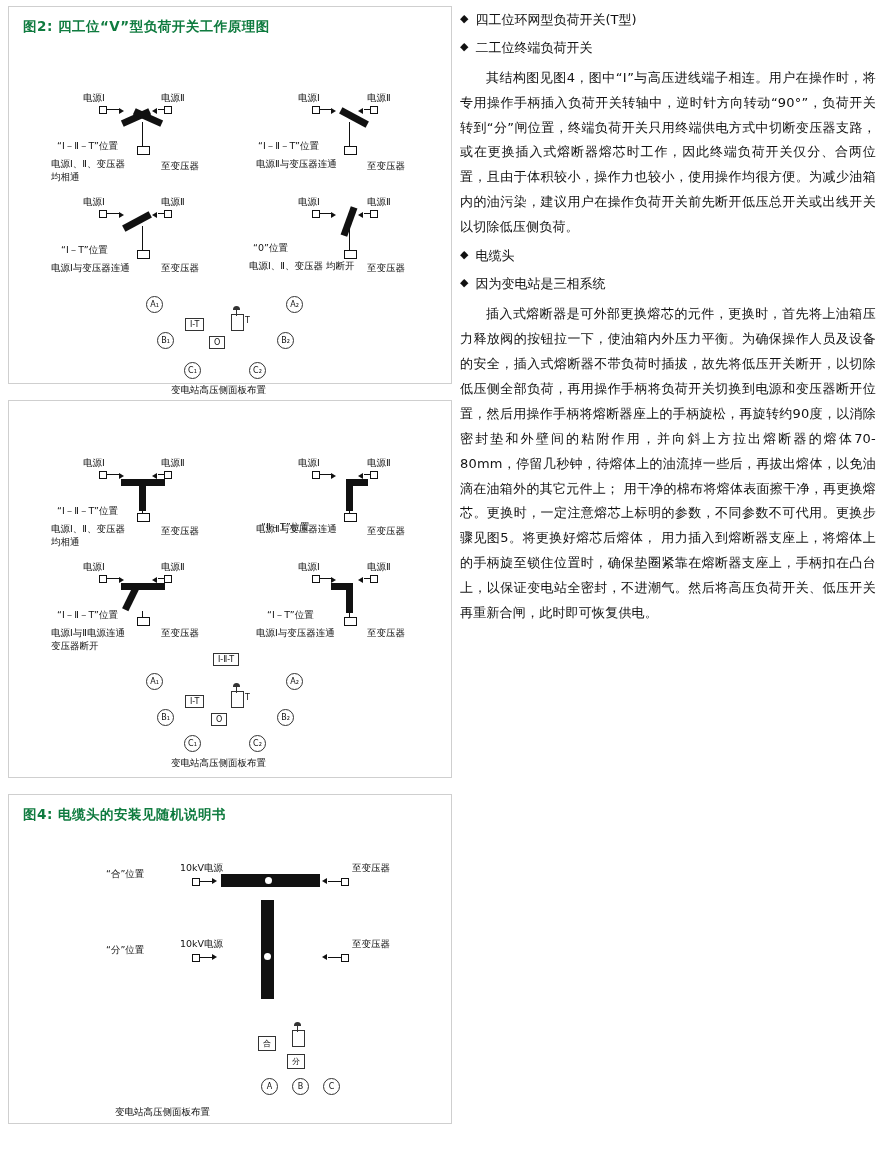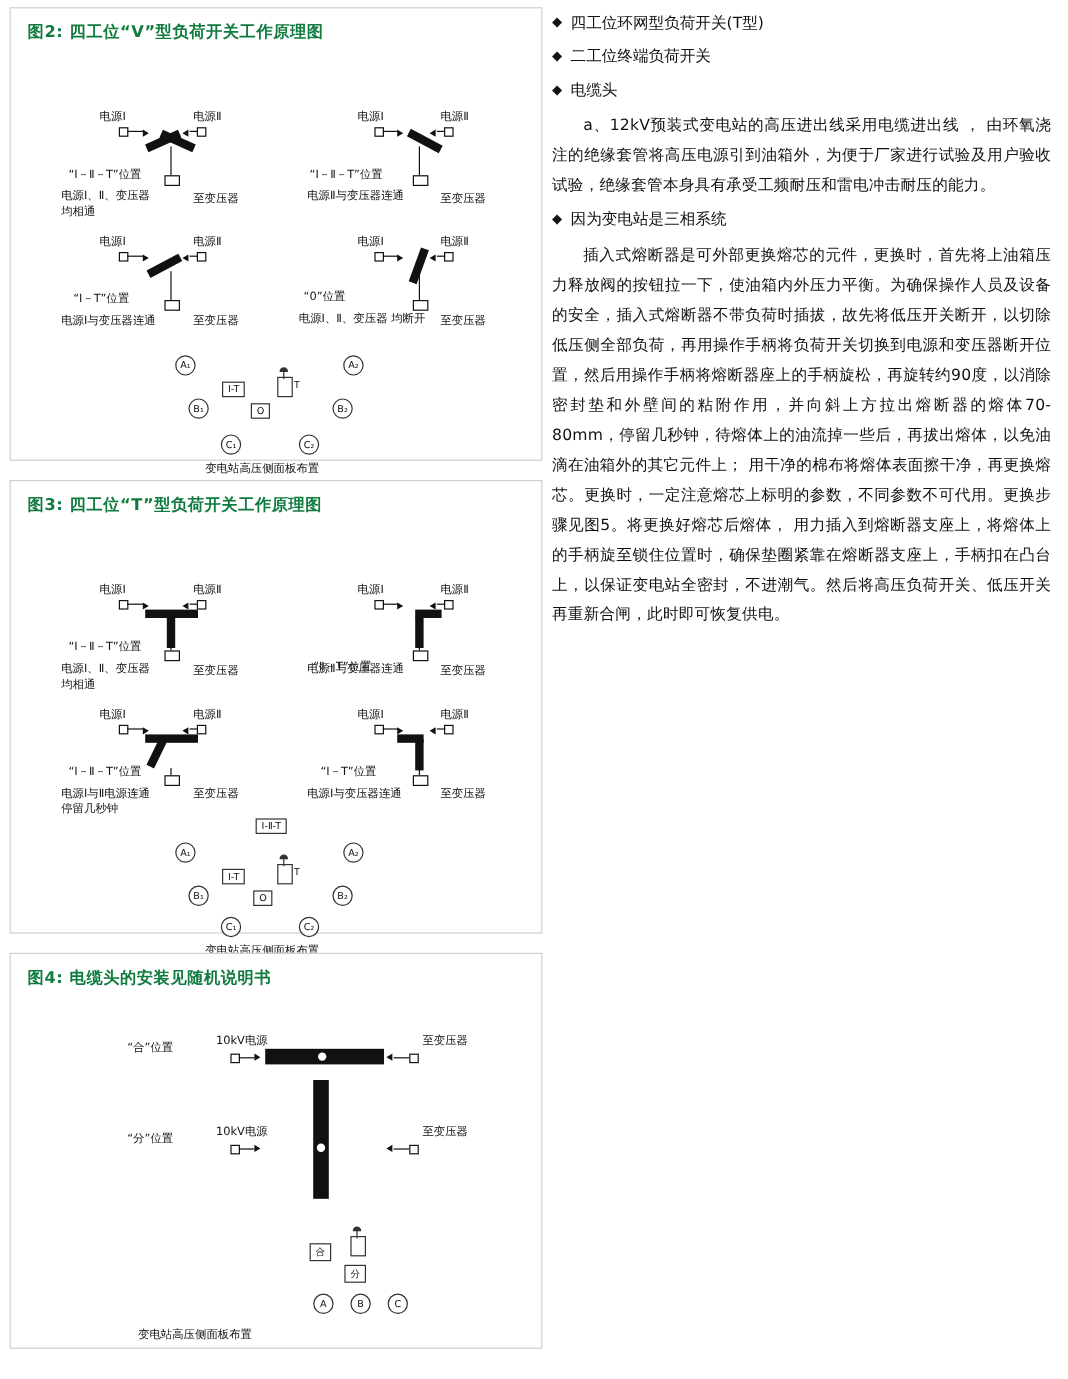--- a/index.html
+++ b/index.html
@@ -202,21 +202,20 @@
         <div class="abs circ" style="left:148px;top:296px;">B₁</div>
         <div class="abs circ" style="left:268px;top:296px;">B₂</div>
         <div class="abs boxlbl" style="left:200px;top:300px;">O</div>
         <div class="abs circ" style="left:175px;top:326px;">C₁</div>
         <div class="abs circ" style="left:240px;top:326px;">C₂</div>
         <div class="abs cap" style="left:162px;top:348px;">变电站高压侧面板布置</div>
       </div>
     </div>
 
     <div class="fig-box" style="height:378px;">
-      <div class="fig-title">图3: 四工位“T”型负荷开关工作原理图</div>
       <div class="fig-body">
 
         <div class="abs lbl" style="left:74px;top:56px;">电源Ⅰ</div>
         <div class="abs lbl" style="left:152px;top:56px;">电源Ⅱ</div>
         <div class="abs arrowR" style="left:110px;top:72px;"></div>
         <div class="abs term" style="left:90px;top:70px;"></div>
         <div class="abs wire-h" style="left:97px;top:73px;width:14px;"></div>
         <div class="abs arrowL" style="left:143px;top:72px;"></div>
         <div class="abs term" style="left:155px;top:70px;"></div>
         <div class="abs wire-h" style="left:149px;top:73px;width:7px;"></div>
@@ -252,21 +251,21 @@
         <div class="abs wire-h" style="left:97px;top:177px;width:14px;"></div>
         <div class="abs arrowL" style="left:143px;top:176px;"></div>
         <div class="abs term" style="left:155px;top:174px;"></div>
         <div class="abs wire-h" style="left:149px;top:177px;width:7px;"></div>
         <div class="blade" style="left:112px;top:182px;width:44px;height:7px;"></div>
         <div class="blade" style="left:118px;top:186px;width:7px;height:24px;transform:rotate(26deg);"></div>
         <div class="abs wire-v" style="left:133px;top:210px;height:8px;"></div>
         <div class="abs" style="left:128px;top:216px;width:11px;height:7px;border:1px solid #111;background:#fff;"></div>
         <div class="abs lbl" style="left:48px;top:208px;">“Ⅰ－Ⅱ－T”位置</div>
         <div class="abs lbl" style="left:42px;top:226px;white-space:pre-line;">电源Ⅰ与Ⅱ电源连通
-停留几秒钟</div>
+变压器断开</div>
         <div class="abs lbl" style="left:152px;top:226px;">至变压器</div>
 
         <div class="abs lbl" style="left:289px;top:160px;">电源Ⅰ</div>
         <div class="abs lbl" style="left:358px;top:160px;">电源Ⅱ</div>
         <div class="abs arrowR" style="left:322px;top:176px;"></div>
         <div class="abs term" style="left:303px;top:174px;"></div>
         <div class="abs wire-h" style="left:310px;top:177px;width:13px;"></div>
         <div class="abs arrowL" style="left:349px;top:176px;"></div>
         <div class="abs term" style="left:361px;top:174px;"></div>
         <div class="abs wire-h" style="left:355px;top:177px;width:7px;"></div>
@@ -339,27 +338,27 @@
       <span class="diamond">◆</span>
       <span class="bh-text">四工位环网型负荷开关(T型)</span>
     </div>
 
 
     <div class="bullet-head">
       <span class="diamond">◆</span>
       <span class="bh-text">二工位终端负荷开关</span>
     </div>
 
+    <p class="body indent">其结构图见图4，图中“Ⅰ”与高压进线端子相连。用户在操作时，将专用操作手柄插入负荷开关转轴中，逆时针方向转动“90°”，负荷开关转到“分”闸位置，终端负荷开关只用终端供电方式中切断变压器支路，或在更换插入式熔断器熔芯时工作，因此终端负荷开关仅分、合两位置，且由于体积较小，操作力也较小，使用操作均很方便。为减少油箱内的油污染，建议用户在操作负荷开关前先断开低压总开关或出线开关以切除低压侧负荷。</p>
 
     <div class="bullet-head">
       <span class="diamond">◆</span>
       <span class="bh-text">电缆头</span>
     </div>
 
-    <p class="body indent">a、12kV预装式变电站的高压进出线采用电缆进出线 ， 由环氧浇注的绝缘套管将高压电源引到油箱外，为便于厂家进行试验及用户验收试验，绝缘套管本身具有承受工频耐压和雷电冲击耐压的能力。</p>
 
     <div class="bullet-head">
       <span class="diamond">◆</span>
       <span class="bh-text">因为变电站是三相系统</span>
     </div>
 
     <p class="body indent">插入式熔断器是可外部更换熔芯的元件，更换时，首先将上油箱压力释放阀的按钮拉一下，使油箱内外压力平衡。为确保操作人员及设备的安全，插入式熔断器不带负荷时插拔，故先将低压开关断开，以切除低压侧全部负荷，再用操作手柄将负荷开关切换到电源和变压器断开位置，然后用操作手柄将熔断器座上的手柄旋松，再旋转约90度，以消除密封垫和外壁间的粘附作用，并向斜上方拉出熔断器的熔体70-80mm，停留几秒钟，待熔体上的油流掉一些后，再拔出熔体，以免油滴在油箱外的其它元件上； 用干净的棉布将熔体表面擦干净，再更换熔芯。更换时，一定注意熔芯上标明的参数，不同参数不可代用。更换步骤见图5。将更换好熔芯后熔体， 用力插入到熔断器支座上，将熔体上的手柄旋至锁住位置时，确保垫圈紧靠在熔断器支座上，手柄扣在凸台上，以保证变电站全密封，不进潮气。然后将高压负荷开关、低压开关再重新合闸，此时即可恢复供电。</p>
   </div>
 
 </div>

